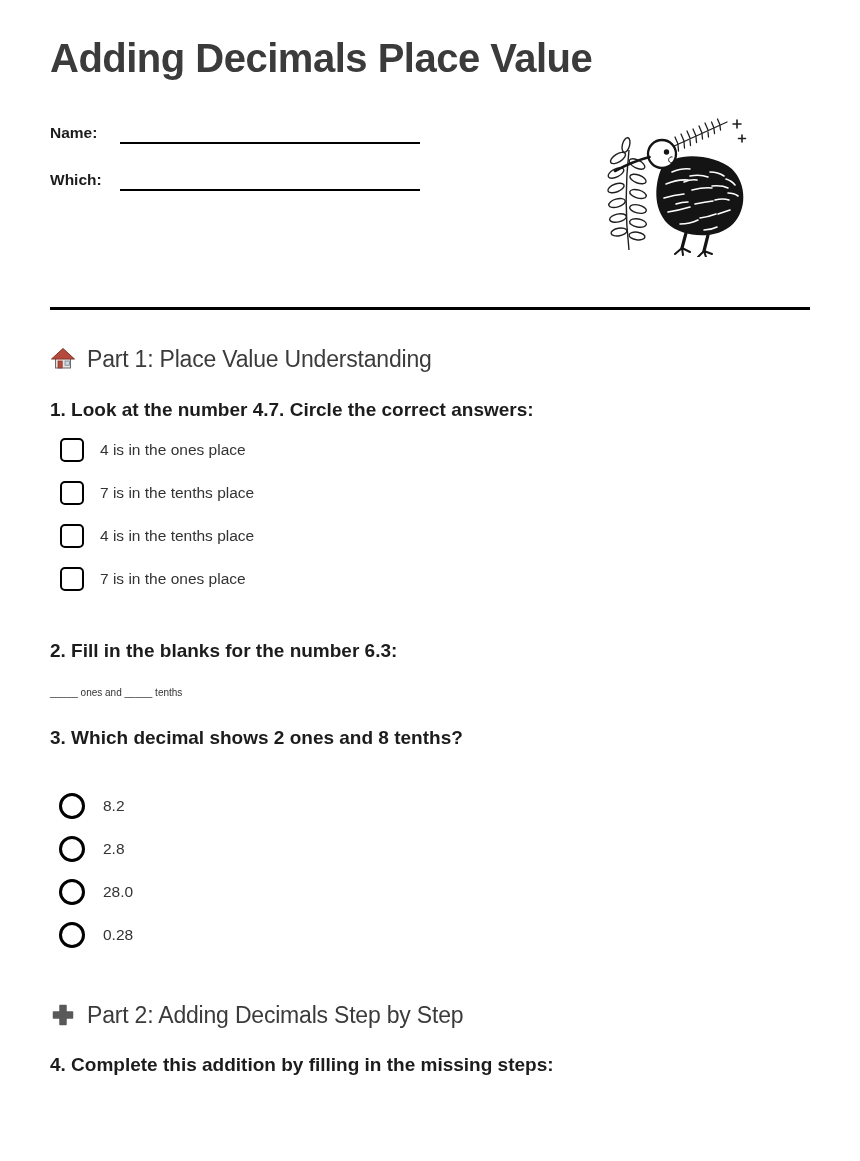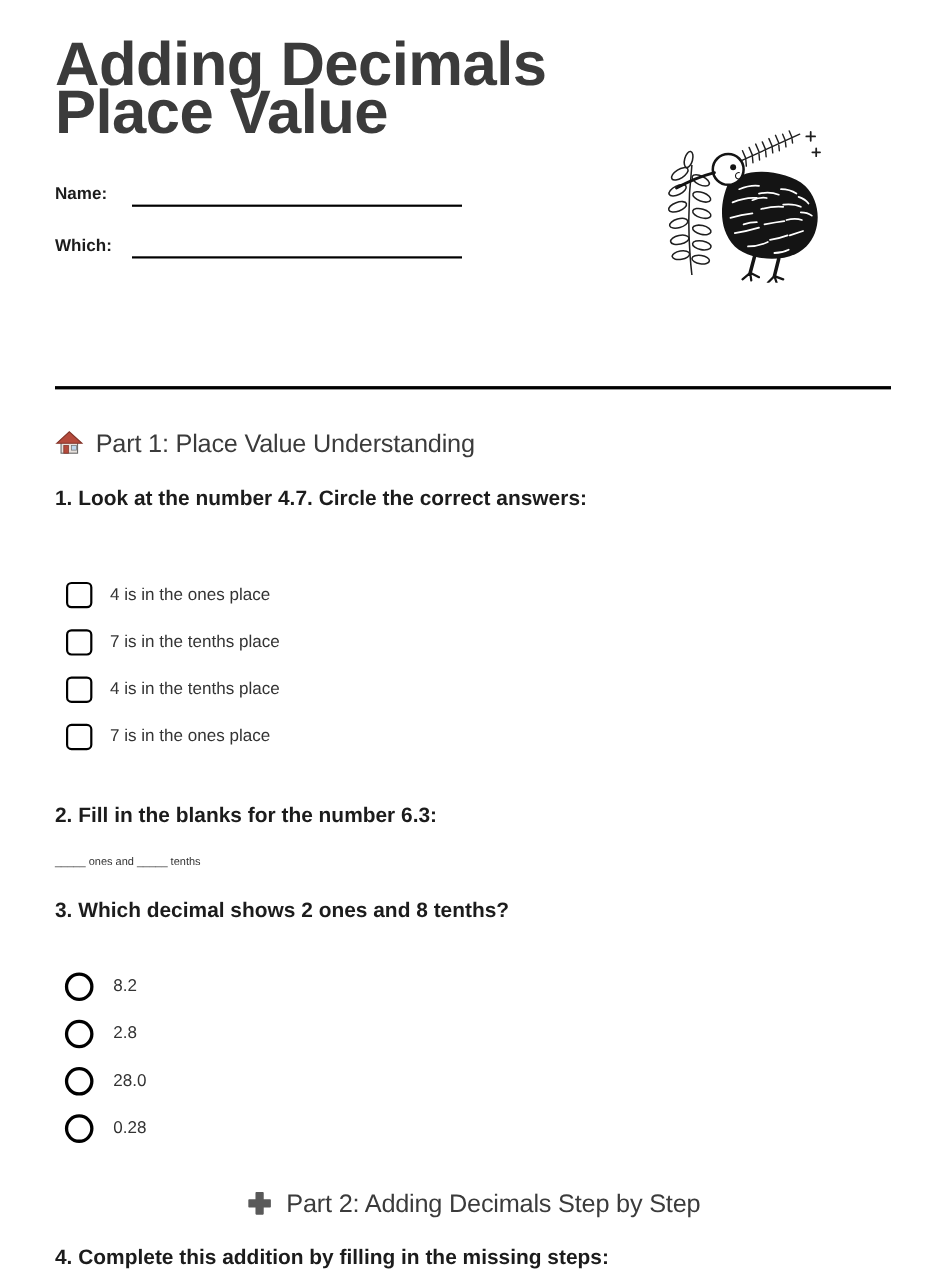--- a/index.html
+++ b/index.html
@@ -9,51 +9,51 @@
     width:860px; height:1161px;
     background:#ffffff;
     font-family:"Liberation Sans", sans-serif;
     overflow:hidden;
   }
   .content { padding:0 50px; }
 
   .title {
     margin-top:36px;
     width:560px;
-    font-size:56px; line-height:44px; font-weight:bold;
+    font-size:40px; line-height:44px; font-weight:bold;
     letter-spacing:-0.5px;
     color:#3b3b3b;
   }
 
   .field-row { display:flex; align-items:flex-start; height:24px; }
   .field-row.name { margin-top:42px; }
   .field-row.date { margin-top:23px; }
   .field-label { width:70px; font-size:15.5px; font-weight:bold; color:#1c1c1c; padding-top:2px; }
   .field-line { width:300px; height:22px; border-bottom:2px solid #000; }
 
   .illustration { position:absolute; left:600px; top:112px; width:150px; height:145px; }
 
   .divider { margin-top:114px; width:760px; height:3px; background:#000; }
 
   .part-heading { display:flex; align-items:center; gap:11px; height:30px; }
   .part-heading.p1 { margin-top:34px; }
-  .part-heading.p2 { margin-top:40px;justify-content:center; }
+  .part-heading.p2 { margin-top:52px; }
   .part-heading .ph-icon { width:26px; height:26px; flex:none; }
   .part-heading .ph-text { font-size:23px; font-weight:normal; color:#3b3b3b; letter-spacing:-0.2px; }
 
   .question { font-size:19px; font-weight:bold; color:#1c1c1c; line-height:17px; }
   .q1 { margin-top:27px; }
   .q2 { margin-top:51px; }
   .q3 { margin-top:28px; }
   .q4 { margin-top:26px; }
 
   .fill-line { margin-top:25px; font-size:10px; color:#333; line-height:17px; }
 
   .opt-group { }
-  .opt-group.checks { margin-top:67px; }
+  .opt-group.checks { margin-top:20px; }
   .opt-group.radios { margin-top:47px; }
   .opt-row { display:flex; align-items:center; }
   .opt-row.check { height:24px; margin-bottom:19px; }
   .opt-row.radio { height:26px; margin-bottom:17px; }
   .opt-row:last-child { margin-bottom:0; }
   .checkbox {
     width:24px; height:24px; margin-left:10px; flex:none;
     border:2.5px solid #000; border-radius:5px; background:#fff;
     cursor:pointer;
   }

